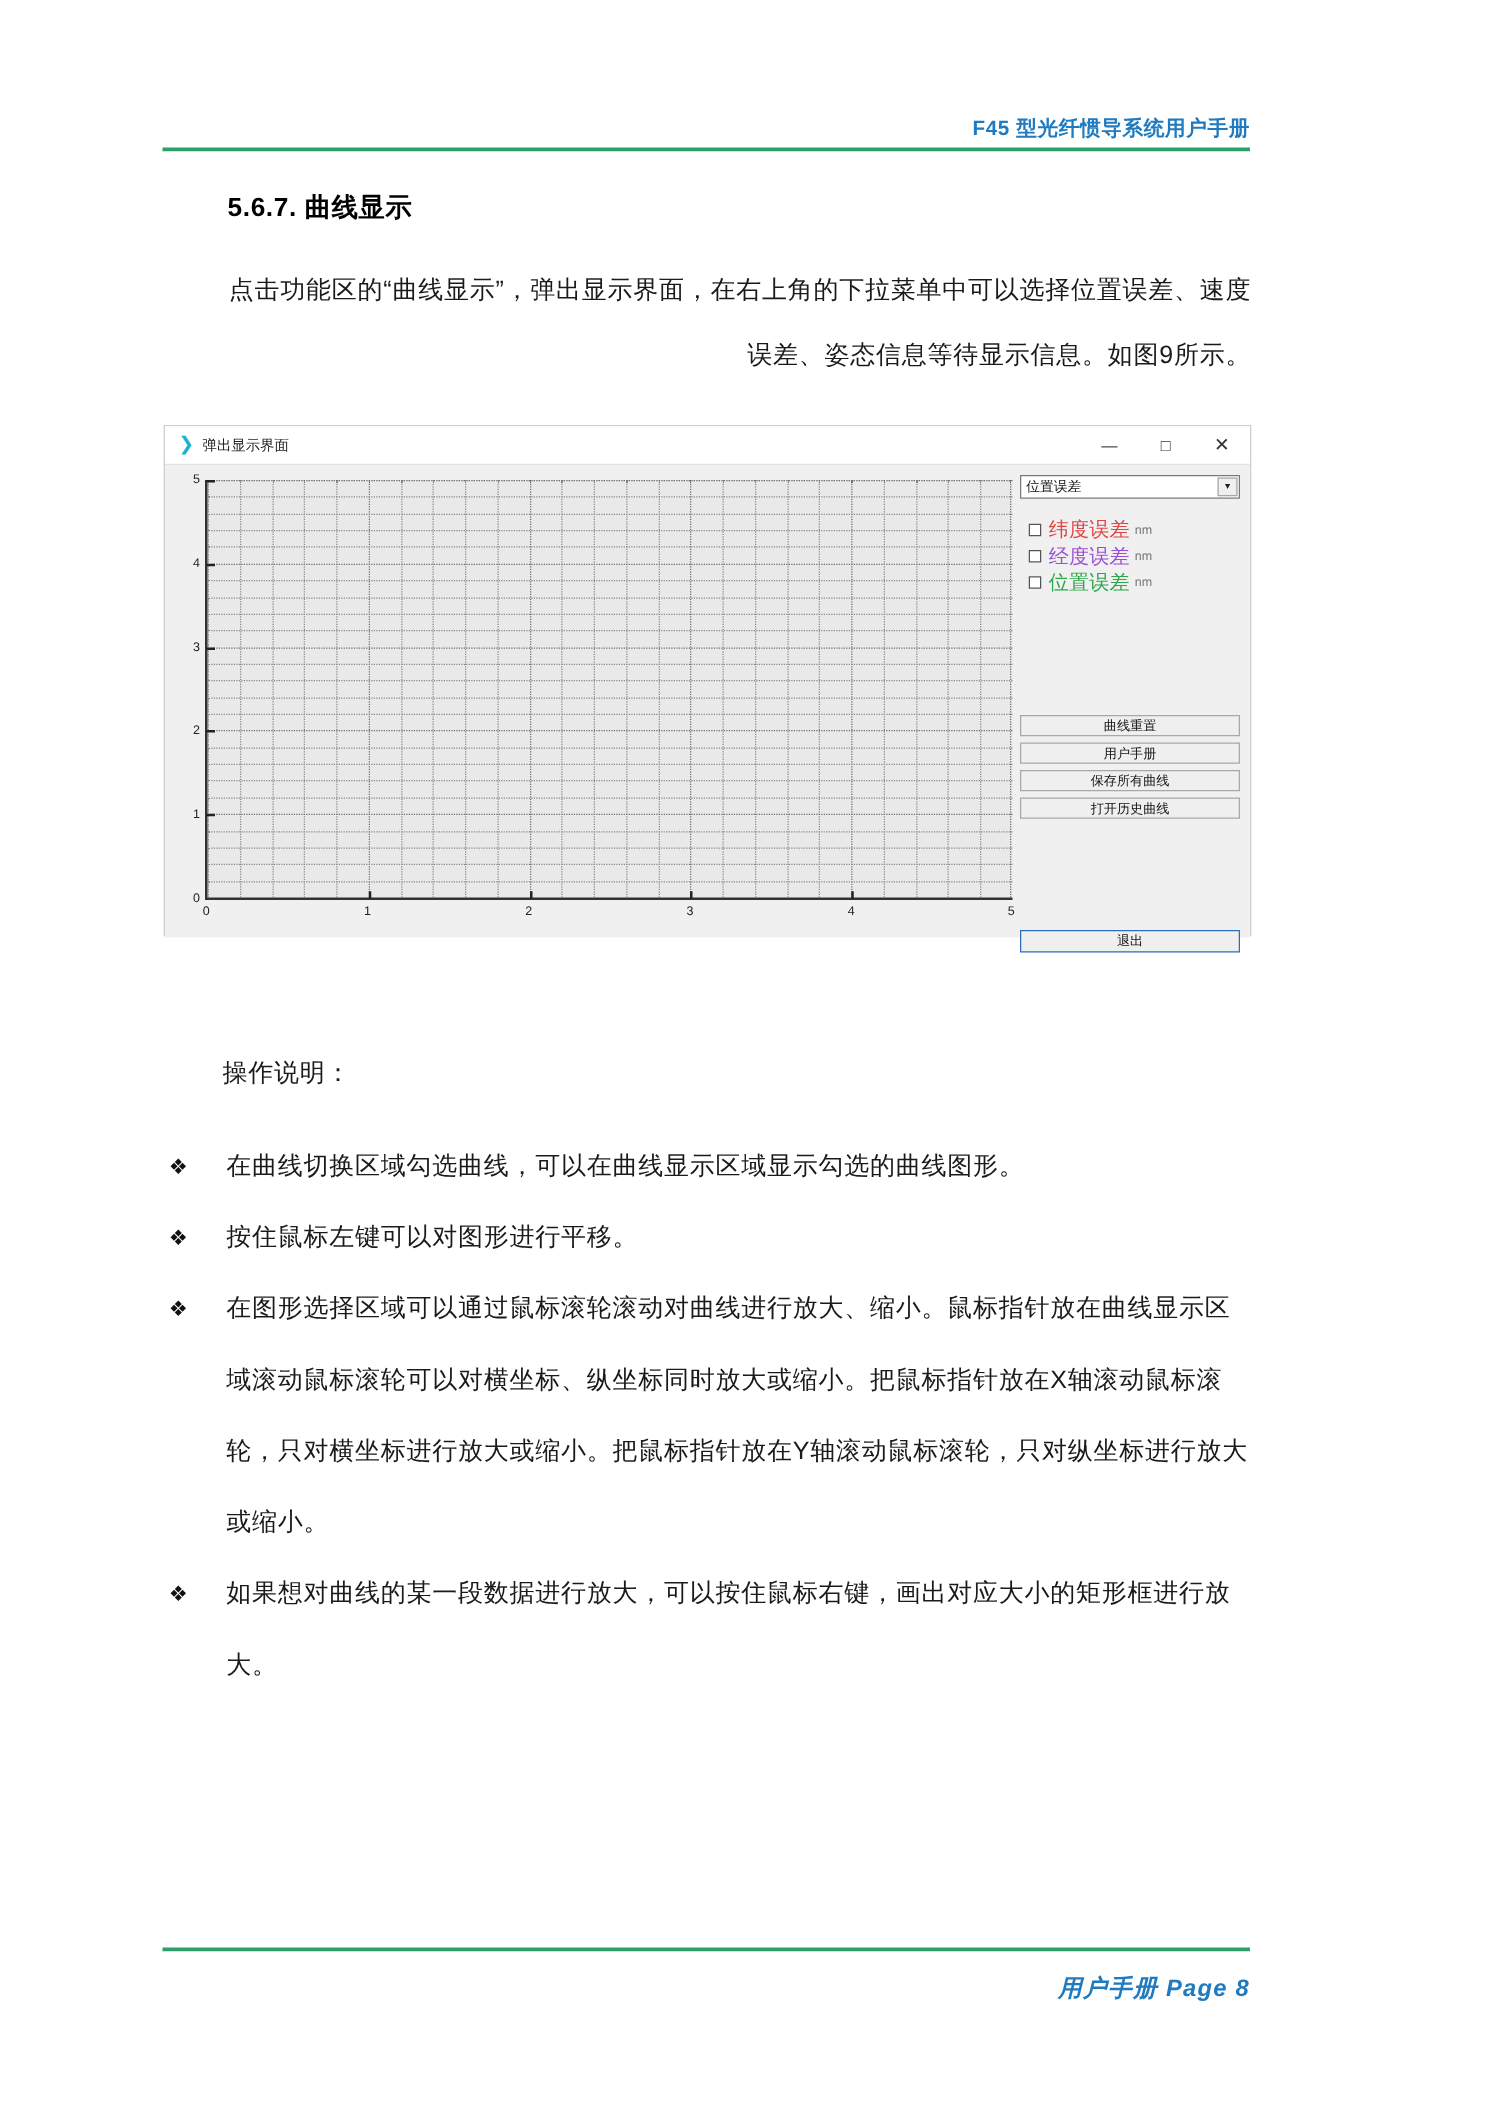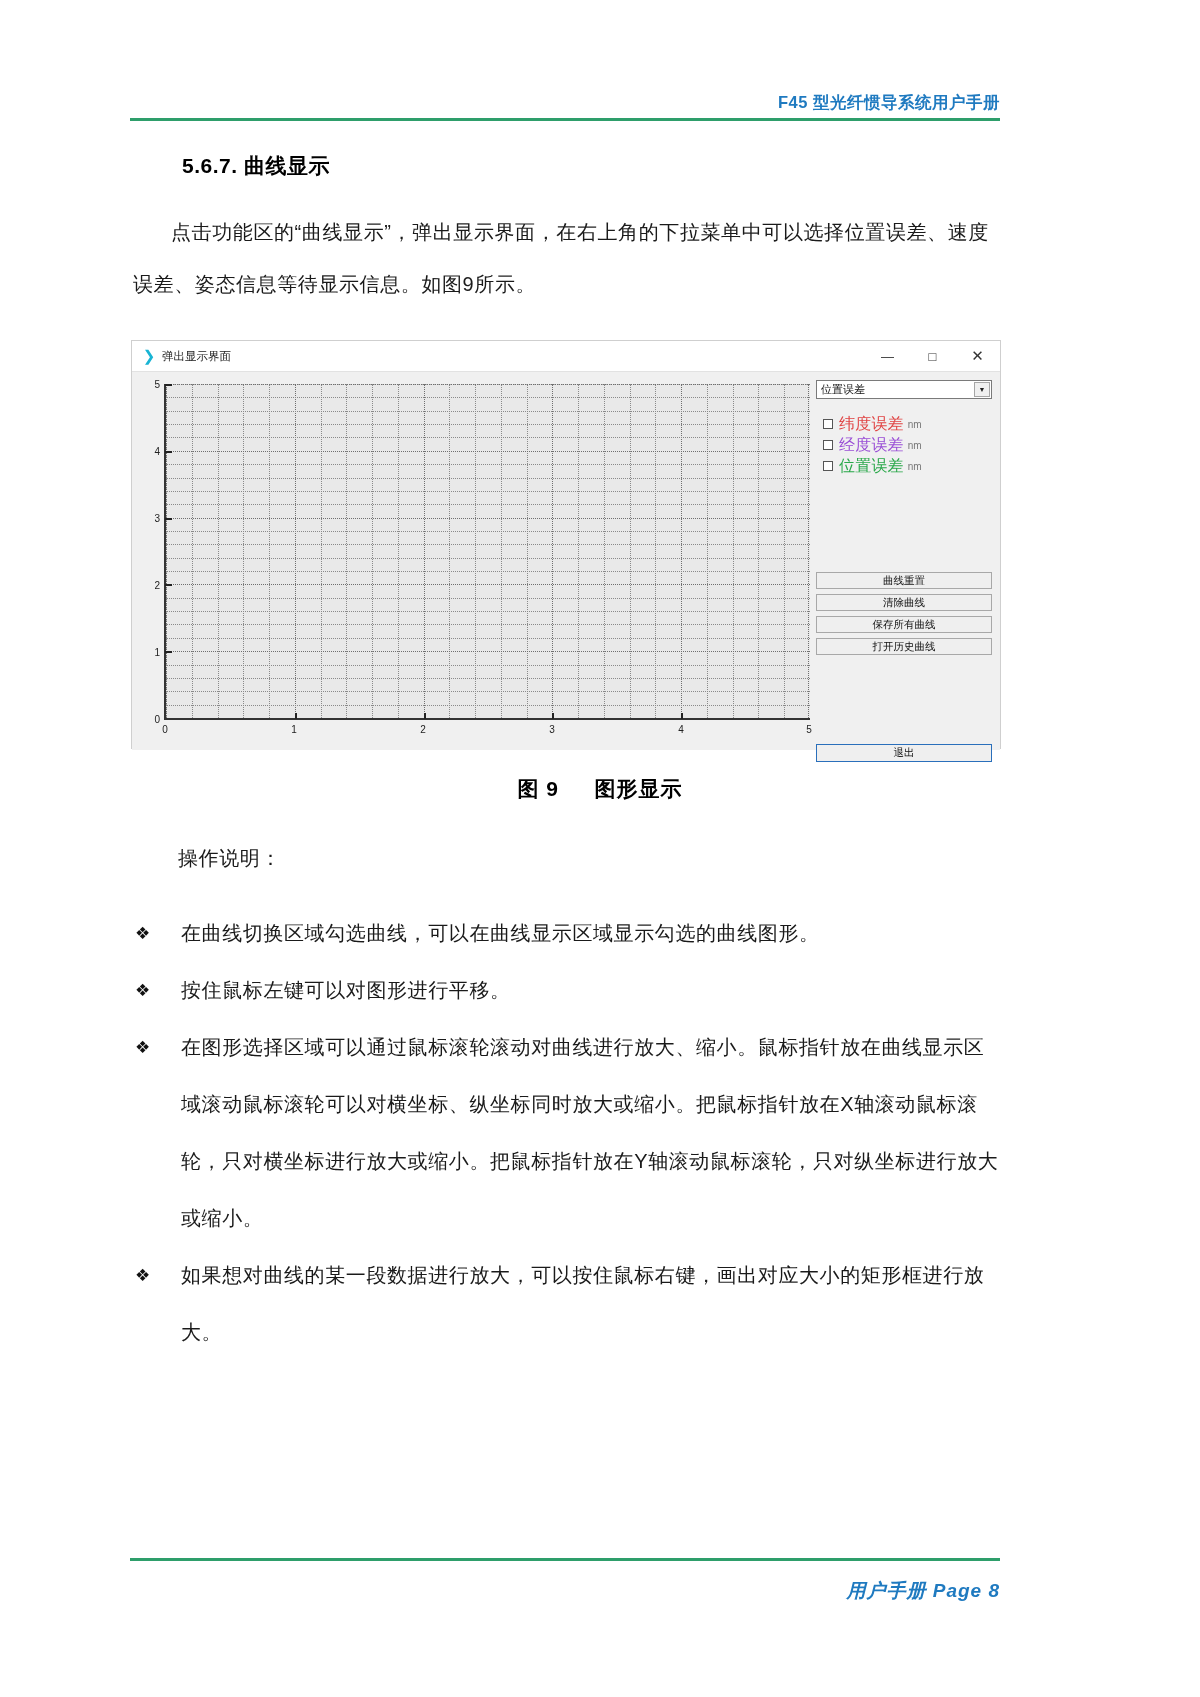--- a/index.html
+++ b/index.html
@@ -29,21 +29,21 @@
 
   
   .sec-title{
     position:absolute;left:182px;top:152px;
     font-size:21px;font-weight:bold;color:#000;letter-spacing:.5px;text-align:center;
   }
   .para{
     position:absolute;left:133px;width:868px;
     font-size:20px;color:#1a1a1a;line-height:52px;letter-spacing:.6px;
   }
-  .para.p1{top:206px;text-indent:38px;}
+  .para.p1{top:206px;text-indent:38px;text-align:right;}
 
   
   .appwin{
     position:absolute;left:131px;top:340px;width:870px;height:409px;
     background:#f0f0f0;border:1px solid #cfcfcf;box-sizing:border-box;
   }
   .titlebar{
     position:relative;height:30px;background:#ffffff;
     border-bottom:1px solid #e2e2e2;
     display:flex;align-items:center;
@@ -305,36 +305,31 @@
           </div>
           <div class="chk-row">
             <span class="chk-box"></span>
             <span class="chk-label" style="color:#2aa84a">位置误差</span>
             <span class="chk-unit">nm</span>
           </div>
         </div>
 
         <div class="btns">
           <div class="btn">曲线重置</div>
-          <div class="btn">清除曲线</div>
+          <div class="btn">用户手册</div>
           <div class="btn">保存所有曲线</div>
           <div class="btn">打开历史曲线</div>
         </div>
 
         <div class="btn-exit">退出</div>
       </div>
 
     </div>
   </div>
 
-  <div class="caption">
-    <span>图 9</span>
-    <span class="gap"></span>
-    <span>图形显示</span>
-  </div>
 
   <div class="ops-title">操作说明：</div>
 
   <div class="bullet-list">
     <div class="bullet">
       <span class="mark">❖</span>
       <span class="btext">在曲线切换区域勾选曲线，可以在曲线显示区域显示勾选的曲线图形。</span>
     </div>
     <div class="bullet">
       <span class="mark">❖</span>

